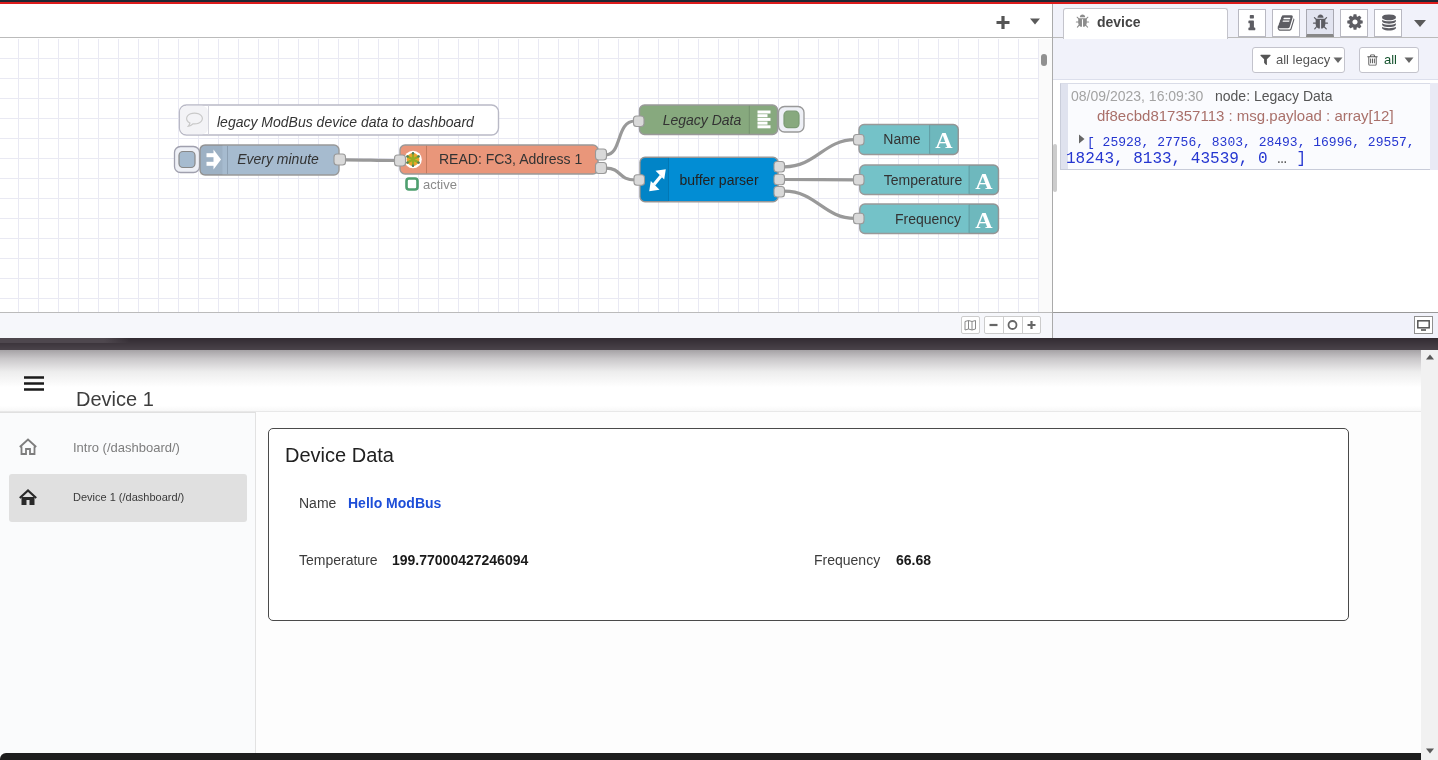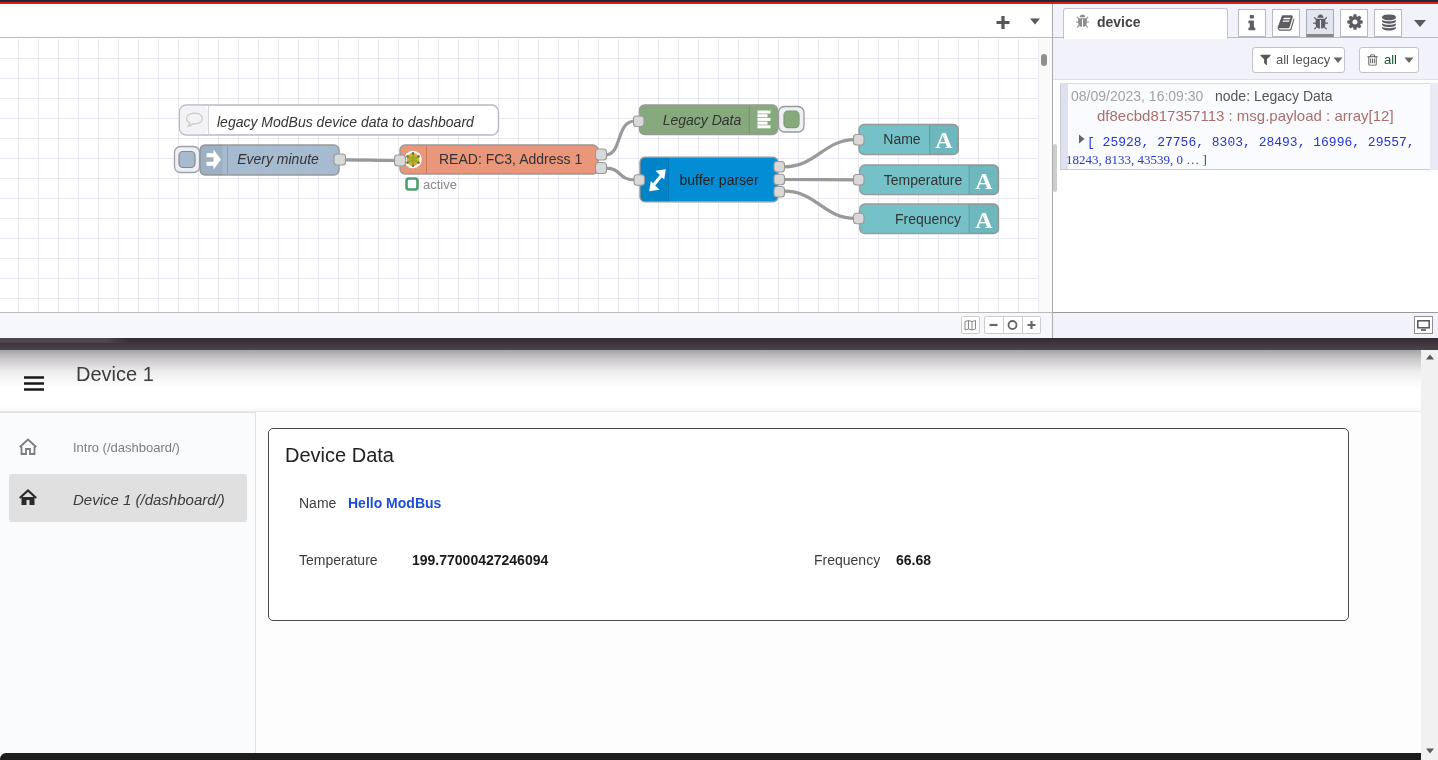--- a/index.html
+++ b/index.html
@@ -214,63 +214,63 @@
 <div class="abs" style="left:1053px;top:80px;width:385px;height:232px;background:#fff;"></div>
 <div class="abs" style="left:1060px;top:83px;width:370px;height:87px;background:#fafbfe;border-top:1px solid #d9dce8;border-bottom:1px solid #c8ccd9;border-left:1px solid #c9cdda;"></div>
 <div class="abs" style="left:1061px;top:84px;width:7px;height:85px;background:#dfe2ee;"></div>
 <div class="abs" style="left:1430px;top:83px;width:8px;height:87px;background:#e9eaf5;"></div>
 <div class="abs" style="left:1071px;top:88px;font-size:14px;color:#a3a3a3;">08/09/2023, 16:09:30&nbsp;&nbsp;&nbsp;<span style="color:#555;">node: Legacy Data</span></div>
 <div class="abs" style="left:1071px;top:107px;font-size:15px;color:#a9706a;margin-left:26px;">df8ecbd817357113 : msg.payload : array[12]</div>
 <svg class="abs" style="left:1078px;top:134px;" width="7" height="10" viewBox="0 0 7 10">
   <path d="M1 0.5 l5.5 4.5 -5.5 4.5 z" fill="#666"></path>
 </svg>
 <div class="abs" style="left:1087px;top:133px;width:340px;font-size:13px;line-height:19px;font-family:'Liberation Mono',monospace;color:#2536d0;">[&nbsp;25928,&nbsp;27756,&nbsp;8303,&nbsp;28493,&nbsp;16996,&nbsp;29557,</div>
-<div class="abs" style="left:1066px;top:150px;width:340px;font-size:13px;line-height:19px;font-family:Liberation Serif, serif;color:#2536d0;">18243,&nbsp;8133,&nbsp;43539,&nbsp;0&nbsp;<span style="color:#555">…</span>&nbsp;]</div>
+<div class="abs" style="left:1066px;top:150px;width:340px;font-size:16px;line-height:19px;font-family:Liberation Mono, monospace;color:#2536d0;">18243,&nbsp;8133,&nbsp;43539,&nbsp;0&nbsp;<span style="color:#555">…</span>&nbsp;]</div>
 
 <div class="abs" style="left:1053px;top:144px;width:4px;height:48px;background:#ccc;border-radius:2px;"></div>
 
 <div class="abs" style="left:1053px;top:312px;width:385px;height:26px;background:#f1f2fa;border-top:1px solid #999;"></div>
 <div class="abs" style="left:1414px;top:316px;width:19px;height:18px;background:#fff;border:1px solid #909090;"></div>
 <svg class="abs" style="left:1417px;top:320px;" width="13" height="11" viewBox="0 0 13 11">
   <rect x="0.8" y="0.8" width="11.4" height="7" fill="none" stroke="#555" stroke-width="1.5"></rect>
   <path d="M4 10 h5" stroke="#555" stroke-width="1.6"></path>
 </svg>
 
 <div class="abs" style="left:0;top:338px;width:1438px;height:12px;background:linear-gradient(to bottom,#322b32,#4a434a);"></div>
 <div class="abs" style="left:0;top:338px;width:130px;height:5px;background:linear-gradient(to right,#4e474e 80%,rgba(78,71,78,0));"></div>
 
 <div class="abs" style="left:0;top:350px;width:1438px;height:403px;background:#fdfdfd;"></div>
 
 <div class="abs" style="left:0;top:350px;width:1438px;height:62px;background:linear-gradient(to bottom,#a5a2a5 0%,#c9c7c9 14%,#ededed 35%,#ffffff 60%,#ffffff 90%,#f6f6f6 100%);"></div>
 <svg class="abs" style="left:24px;top:376px;" width="20" height="15" viewBox="0 0 20 15">
   <path d="M0 1.5 h20 M0 7.5 h20 M0 13.5 h20" stroke="#1a1a1a" stroke-width="2.6"></path>
 </svg>
-<div class="abs" style="left:76px;top:363px;font-size:20px;color:#3d3d3d;">Device 1</div>
+<div class="abs" style="left:76px;top:388px;font-size:20px;color:#3d3d3d;">Device 1</div>
 <div class="abs" style="left:0;top:411px;width:1421px;height:1px;background:#e8e8e8;"></div>
 
 <div class="abs" style="left:0;top:412px;width:256px;height:341px;background:#fafbfc;border-top:1px solid #e0e0e0;border-right:1px solid #e2e2e2;"></div>
 
 <svg class="abs" style="left:19px;top:438px;" width="18" height="17" viewBox="0 0 18 17">
   <path d="M2.5 8.5 v7.5 h4.5 v-5 h4 v5 h4.5 v-7.5 M0.8 9 L9 1.5 L17.2 9" fill="none" stroke="#7d7d7d" stroke-width="1.8"></path>
 </svg>
 <div class="abs" style="left:73px;top:440px;font-size:13px;color:#7d7d7d;">Intro (/dashboard/)</div>
 
 <div class="abs" style="left:9px;top:474px;width:238px;height:48px;background:#e0e0e0;border-radius:3px;"></div>
 <svg class="abs" style="left:19px;top:489px;" width="18" height="17" viewBox="0 0 18 17">
   <path d="M2.5 8 v8 h5 v-5 h3 v5 h5 v-8 z" fill="#2a2a2a"></path>
   <path d="M0.8 9 L9 1.5 L17.2 9" fill="none" stroke="#2a2a2a" stroke-width="2.2"></path>
 </svg>
-<div class="abs" style="left:73px;top:491px;font-size:15px;color:#3a3a3a;font-style:italic;">Device 1 (/dashboard/)</div>
+<div class="abs" style="left:73px;top:491px;font-size:11px;color:#3a3a3a;">Device 1 (/dashboard/)</div>
 
 <div class="abs" style="left:268px;top:428px;width:1081px;height:193px;background:#fff;border:1.5px solid #4a4a4a;border-radius:5px;"></div>
 <div class="abs" style="left:285px;top:444px;font-size:20px;color:#212121;">Device Data</div>
 <div class="abs" style="left:299px;top:495px;font-size:14px;color:#3c3c3c;">Name</div>
 <div class="abs" style="left:348px;top:495px;font-size:14px;font-weight:bold;color:#1d4ed8;">Hello ModBus</div>
 <div class="abs" style="left:299px;top:552px;font-size:14px;color:#3c3c3c;">Temperature</div>
-<div class="abs" style="left:412px;top:552px;font-size:14px;font-weight:bold;color:#1a1a1a;">199.77000427246094</div>
+<div class="abs" style="left:392px;top:552px;font-size:14px;font-weight:bold;color:#1a1a1a;">199.77000427246094</div>
 <div class="abs" style="left:814px;top:552px;font-size:14px;color:#3c3c3c;">Frequency</div>
 <div class="abs" style="left:896px;top:552px;font-size:14px;font-weight:bold;color:#1a1a1a;">66.68</div>
 
 <div class="abs" style="left:1421px;top:350px;width:17px;height:410px;background:#f1f1f1;"></div>
 <svg class="abs" style="left:1426px;top:354px;" width="8" height="6" viewBox="0 0 8 6">
   <path d="M0 5.5 L4 0.5 L8 5.5 z" fill="#595959"></path>
 </svg>
 <svg class="abs" style="left:1426px;top:748px;" width="8" height="6" viewBox="0 0 8 6">
   <path d="M0 0.5 L4 5.5 L8 0.5 z" fill="#595959"></path>
 </svg>

